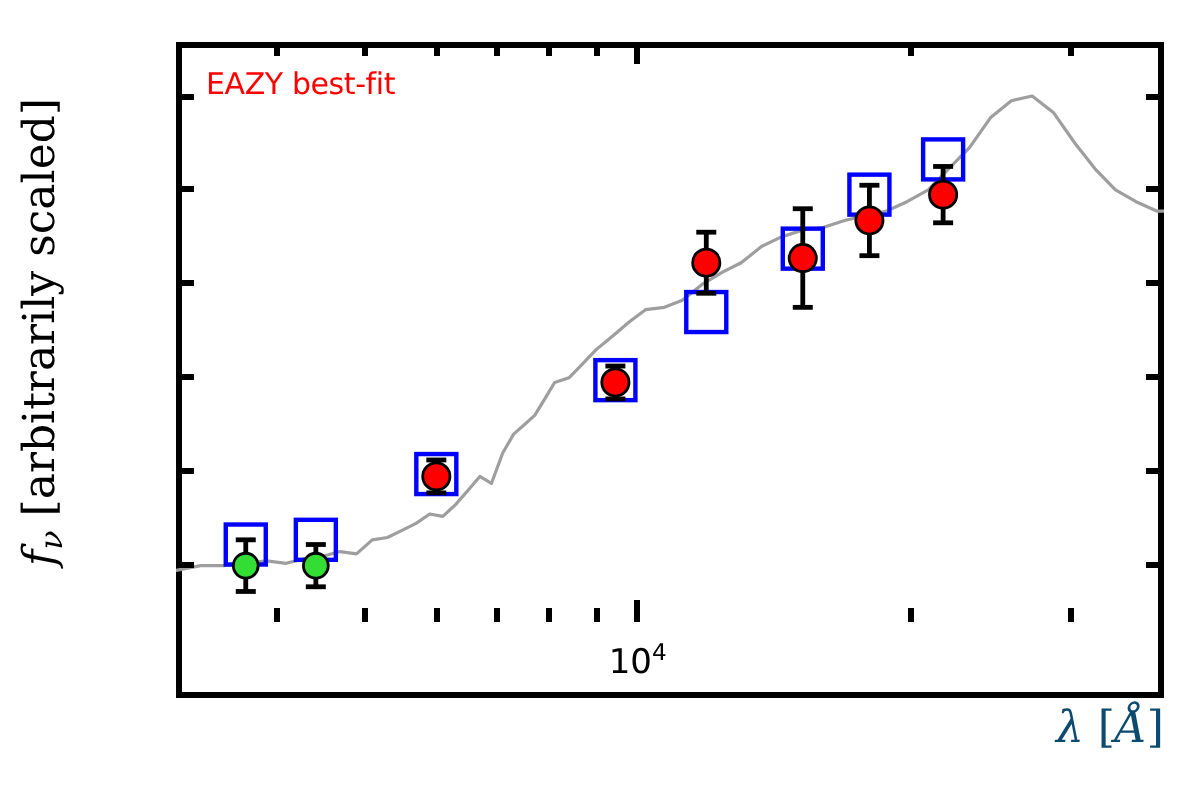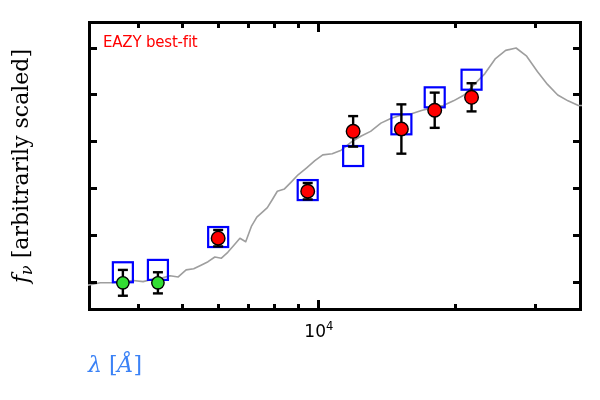--- a/index.html
+++ b/index.html
@@ -1,29 +1,29 @@
 <!DOCTYPE html>
 <html><head>
 <meta charset="utf-8">
 <style>
   html,body{margin:0;padding:0;background:#ffffff;}
   body{width:600px;height:400px;overflow:hidden;
        font-family:"DejaVu Sans","Liberation Sans",sans-serif;}
   #fig{position:relative;width:600px;height:400px;background:#fff;}
-  #plot{position:absolute;left:88px;top:21px;width:494px;height:290px;}
+  #plot{position:absolute;left:88px;top:21px;width:494px;height:328px;}
   .frame{position:absolute;inset:0;border:3px solid #000;box-sizing:border-box;}
   .tick{position:absolute;background:#000;}
   .xtlabel{position:absolute;font-size:17px;color:#000;line-height:1;
            text-align:center;white-space:nowrap;}
   #ylab{position:absolute;left:0;top:0;width:290px;
         transform:rotate(-90deg);transform-origin:0 0;
         font-size:22px;color:#000;text-align:center;white-space:nowrap;}
   #ylabwrap{position:absolute;left:8px;top:311px;width:0;height:0;}
-  #xlab{position:absolute;left:88px;top:352px;width:494px;text-align:left;
-        font-size:22px;color:#3b82f6;white-space:nowrap;}
+  #xlab{position:absolute;left:88px;top:352px;width:494px;text-align:right;
+        font-size:22px;color:#0c4a6e;white-space:nowrap;}
   #annot{position:absolute;font-weight:normal;font-size:15px;letter-spacing:-0.2px;
          white-space:nowrap;}
   svg{position:absolute;left:0;top:0;overflow:visible;}
   .mi{font-style:italic;}
   .sup{font-size:0.68em;vertical-align:super;}
 </style>
 </head>
 <body>
 
 <div id="fig">

